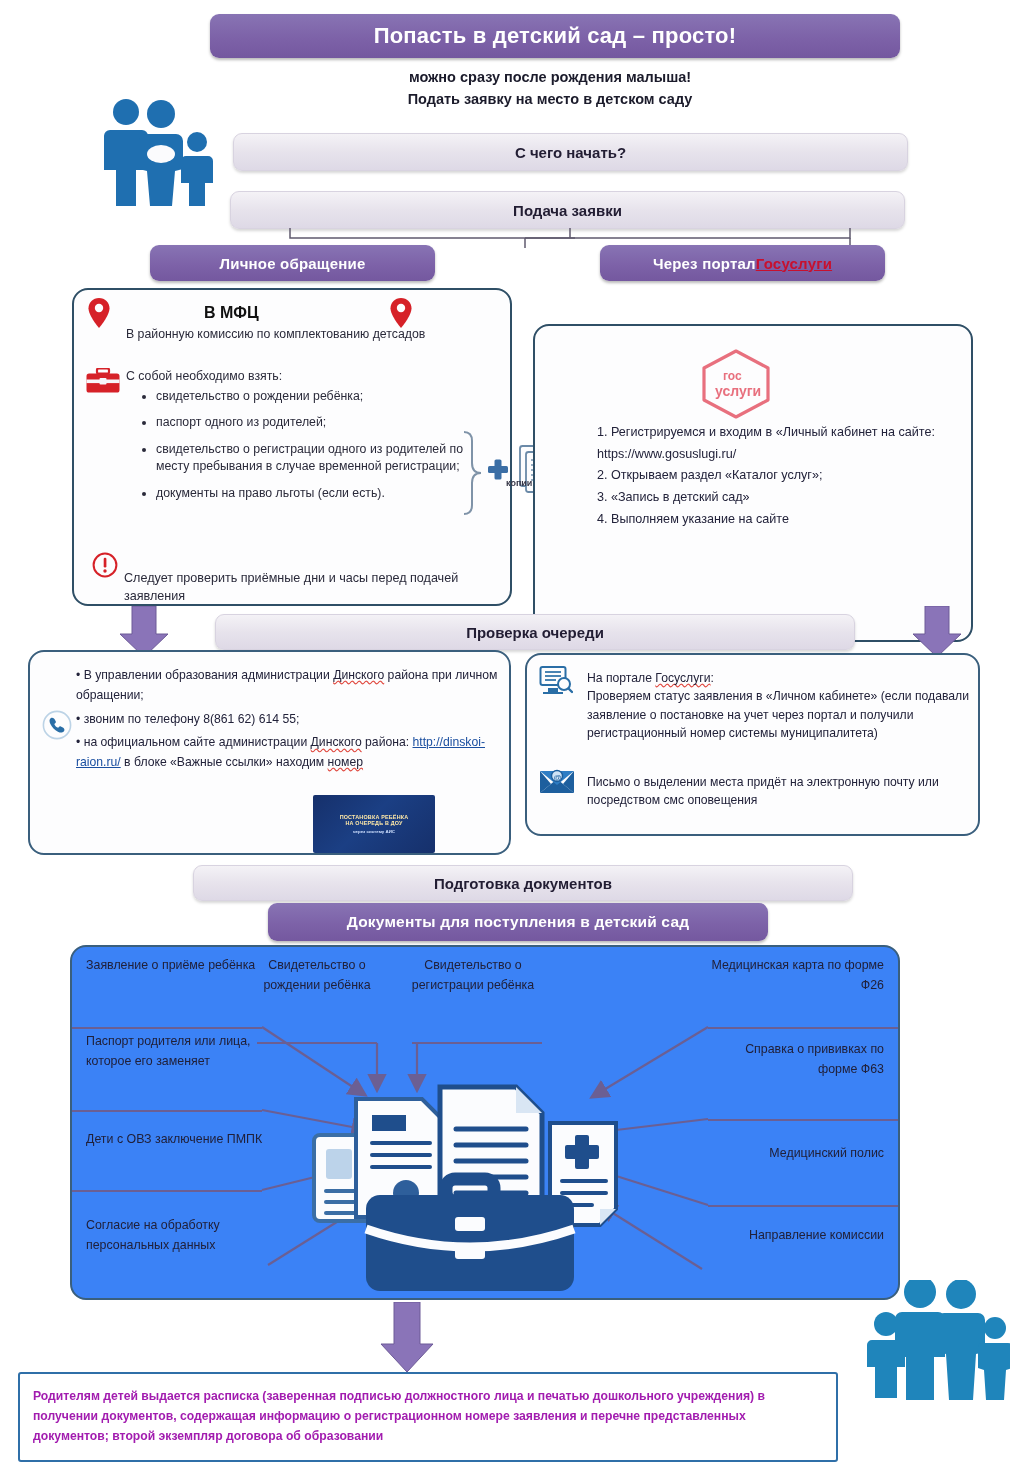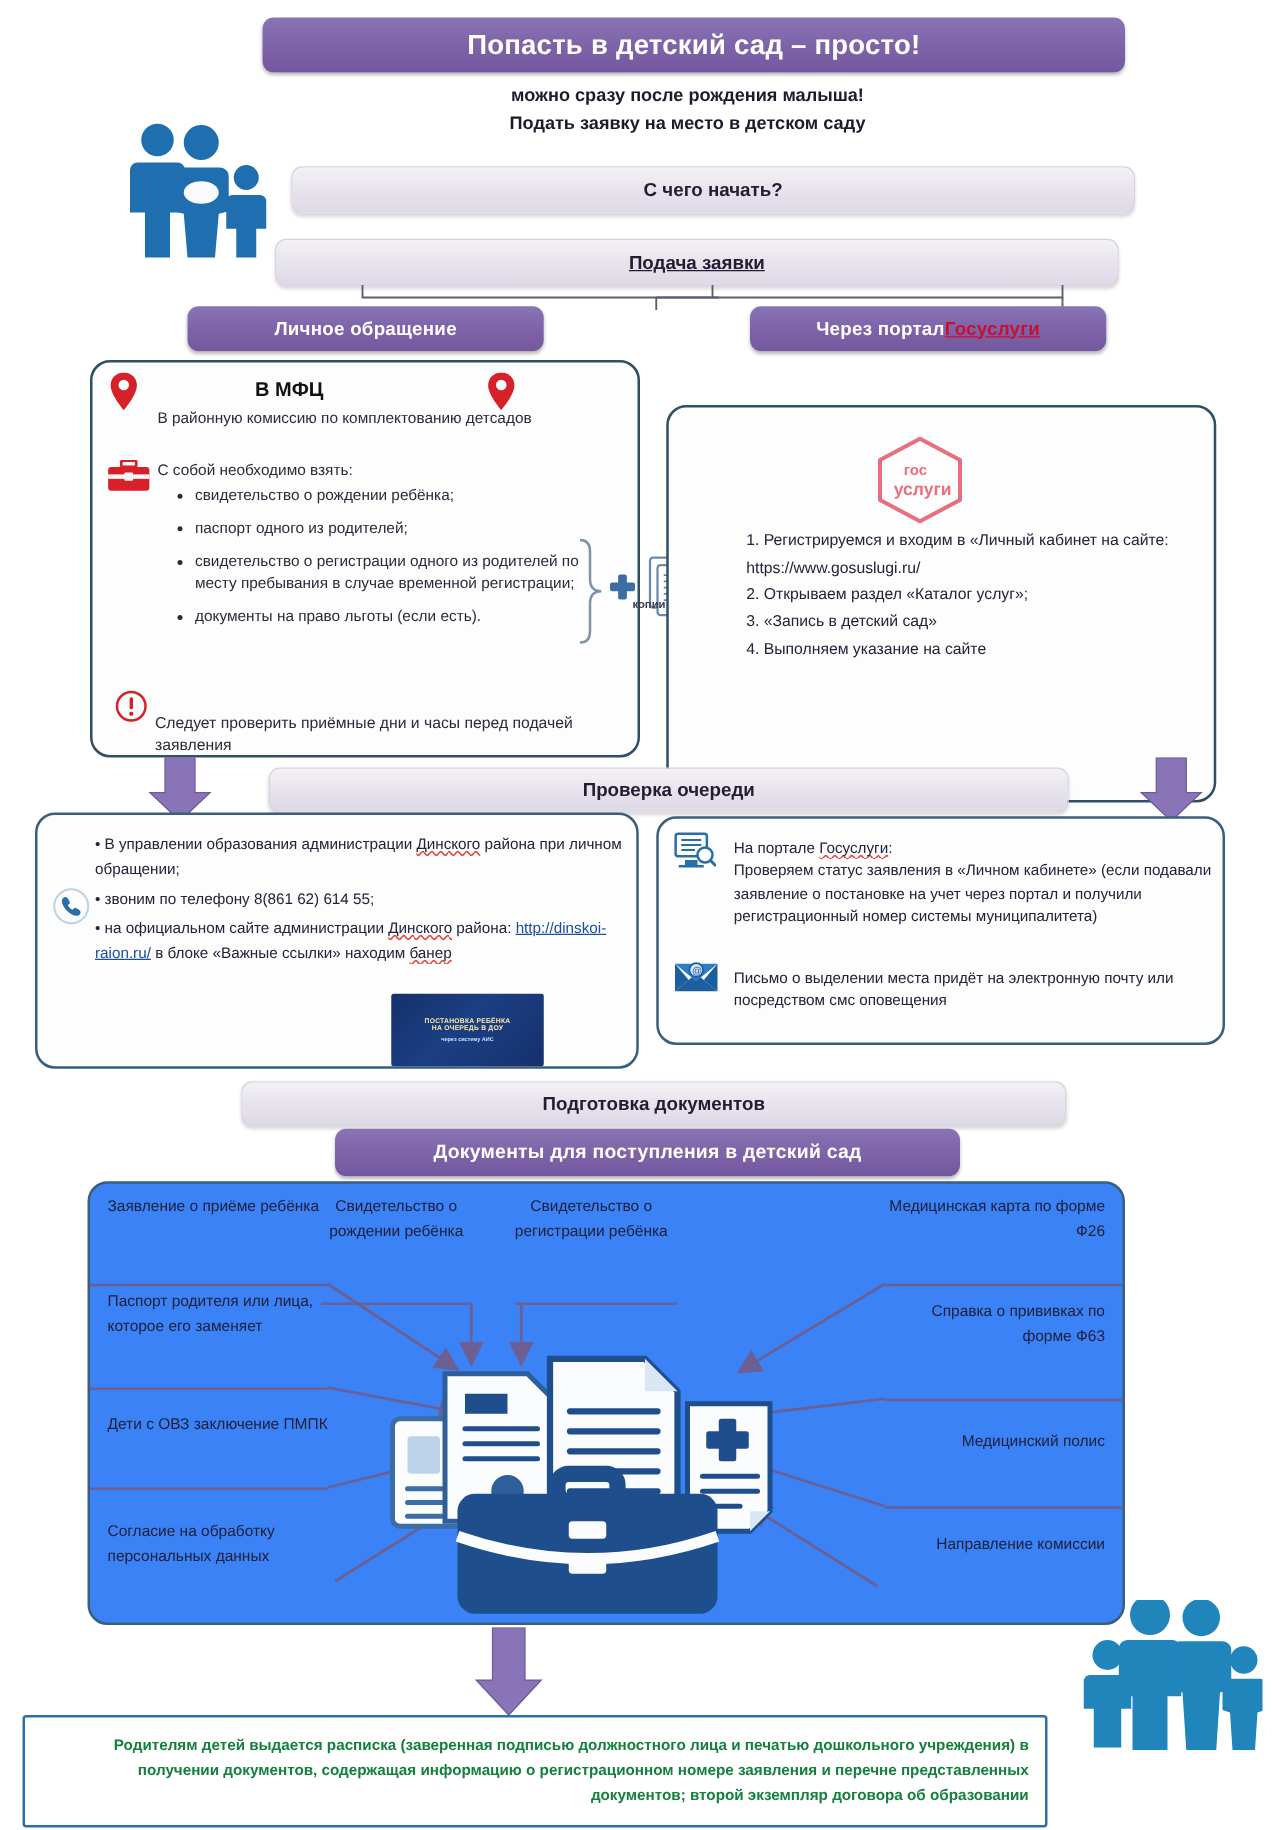--- a/index.html
+++ b/index.html
@@ -56,21 +56,21 @@
     font-size: 22px;
   }
   #subtitle {
     left: 300px; top: 66px; width: 500px;
     text-align: center;
     font-weight: bold; font-size: 14.5px; line-height: 1.55;
     color: #1b1b2b;
   }
 
   #start-bar  { left: 233px; top: 133px; width: 675px; height: 38px; font-size: 15px; }
-  #apply-bar  { left: 220px; top: 191px; width: 675px; height: 38px; font-size: 15px; text-decoration: underline; }
+  #apply-bar  { left: 230px; top: 191px; width: 675px; height: 38px; font-size: 15px; }
 
   #hdr-personal { left: 150px; top: 245px; width: 285px; height: 36px; font-size: 15px; }
   #hdr-portal   { left: 600px; top: 245px; width: 285px; height: 36px; font-size: 15px; }
   #hdr-portal .gos-underline { color:#c8102e; text-decoration: underline; }
 
   
   #card-mfc { left: 72px; top: 288px; width: 440px; height: 318px; }
   #mfc-title {
     position:absolute; left: 130px; top: 12px;
     font-weight: bold; font-size: 16px; color:#111;
@@ -164,22 +164,22 @@
   }
 
   
   #footer-card {
     left: 18px; top: 1372px; width: 820px; height: 90px;
     border: 2.5px solid #2f6fa8; border-radius: 3px;
     background: #ffffff;
     display:flex; align-items:center; justify-content:center;
   }
   #footer-text {
-    width: 790px; text-align: right;
-    font-size: 12.2px; font-weight: bold; color:#15803d; line-height: 1.62;
+    width: 790px; text-align: left;
+    font-size: 12.2px; font-weight: bold; color:#a21caf; line-height: 1.62;
   }
 
   svg { display:block; }
 </style>
 </head>
 <body>
 
 <div class="abs purple-bar" id="title-bar">Попасть в детский сад – просто!</div>
 
 <div class="abs" id="subtitle">
@@ -327,21 +327,21 @@
   </div>
 
   <div id="check-left-list" class="txt">
     <span class="b">
       • <span>В управлении образования администрации </span><span class="wavy">Динского</span><span> района при личном обращении;</span>
     </span>
     <span class="b">
       • <span>звоним по телефону 8(861 62) 614 55;</span>
     </span>
     <span class="b">
-      • <span>на официальном сайте администрации </span><span class="wavy">Динского</span><span> района: </span><a class="link" href="#">http://dinskoi-raion.ru/</a><span> в блоке «Важные ссылки» находим </span><span class="wavy">банер</span>
+      • <span>на официальном сайте администрации </span><span class="wavy">Динского</span><span> района: </span><a class="link" href="#">http://dinskoi-raion.ru/</a><span> в блоке «Важные ссылки» находим </span><span class="wavy">номер</span>
     </span>
   </div>
 
   <div id="banner-aik">
     <div class="l1">ПОСТАНОВКА РЕБЁНКА</div>
     <div class="l2">НА ОЧЕРЕДЬ В ДОУ</div>
     <div class="l3">через систему АИС</div>
   </div>
 </div>
 

